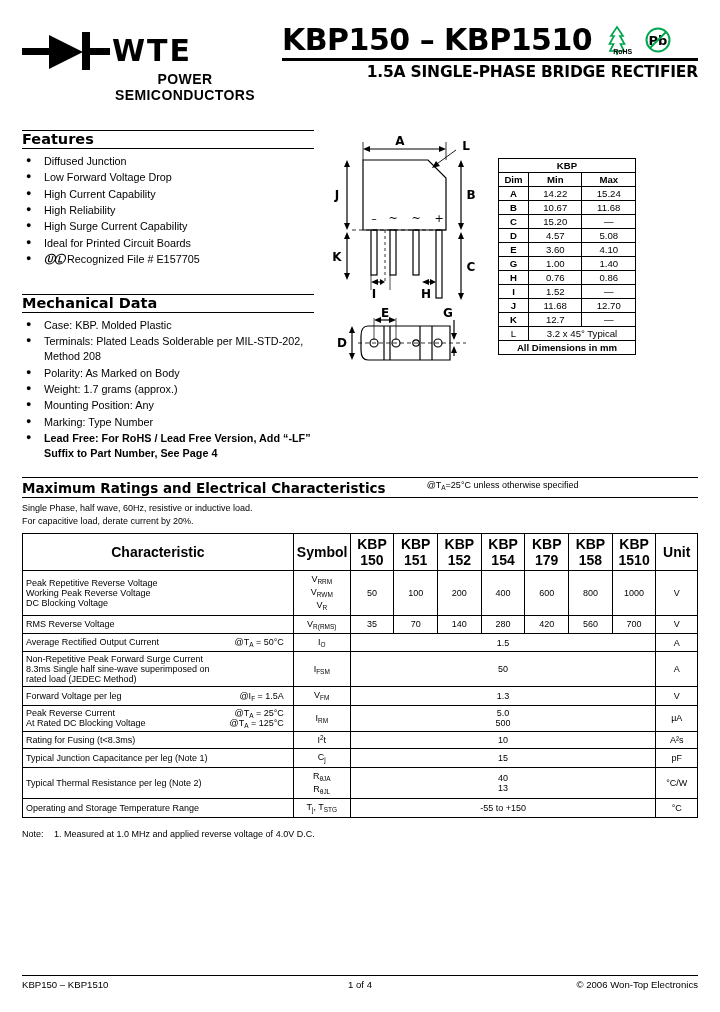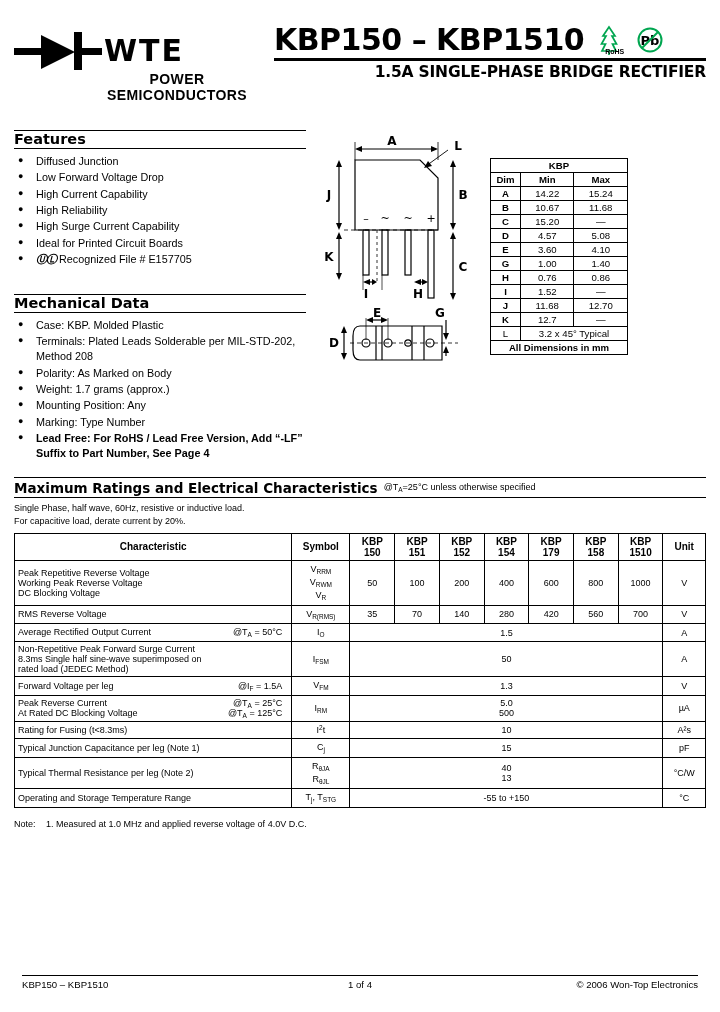--- a/index.html
+++ b/index.html
@@ -5,21 +5,21 @@
   * { box-sizing: border-box; }
   html, body { margin:0; padding:0; }
   body {
     width:720px; height:1012px;
     background:#ffffff;
     font-family:"Liberation Sans", sans-serif;
     color:#000;
     position:relative;
     overflow:hidden;
   }
-  .page { position:absolute; left:0; top:0; width:720px; height:1012px; padding:18px 14px; }
+  .page { position:absolute; left:0; top:0; width:720px; height:1012px; padding:18px 22px; }
 
   
   .header { display:flex; align-items:flex-start; height:92px; }
   .logo-block { width:238px; padding-top:14px; }
   .logo-row { display:flex; align-items:center; }
   .diode-mark { width:88px; height:38px; position:relative; }
   .diode-bar-left { position:absolute; left:0; top:16px; width:30px; height:7px; background:#000; }
   .diode-tri { position:absolute; left:27px; top:3px; width:0; height:0;
     border-top:17px solid transparent; border-bottom:17px solid transparent; border-left:34px solid #000; }
   .diode-bar-v { position:absolute; left:60px; top:0px; width:8px; height:38px; background:#000; }
@@ -65,29 +65,29 @@
   .draw-area { position:relative; width:170px; height:250px; margin-left:6px; }
   .dim-table-wrap { position:absolute; left:176px; top:28px; width:138px; }
 
   table.dimtable { border-collapse:collapse; width:138px; font-size:9.6px; }
   table.dimtable td, table.dimtable th { border:1px solid #000; text-align:center; padding:1px 2px; height:14px; }
   table.dimtable .hdr { font-weight:bold; }
   table.dimtable .dimcol { font-weight:bold; width:30px; }
 
   
   .ratings-wrap { margin-top:14px; }
-  .ratings-head { display:flex; align-items:center; border-top:1.6px solid #000; padding-top:2px; }
+  .ratings-head { display:flex; align-items:flex-start; border-top:1.6px solid #000; padding-top:2px;gap:35px; }
   .ratings-title { font-size:13.5px; font-weight:bold; font-family:"DejaVu Sans", sans-serif; }
   .ratings-cond { font-size:9px; margin-left:6px; }
   .ratings-rule { border-bottom:1.6px solid #000; margin-top:1px; }
   .pre-note { font-size:9px; line-height:1.45; margin-top:4px; margin-bottom:5px; }
 
   table.maintable { border-collapse:collapse; width:100%; font-size:9px; table-layout:fixed; }
   table.maintable td, table.maintable th { border:1px solid #000; padding:2px 3px; vertical-align:middle; }
-  table.maintable th { font-weight:bold; text-align:center; font-size:10px; }
+  table.maintable th { font-weight:bold; text-align:center; font-size:14px; }
   .c-char { width:248px; }
   .c-sym { width:52px; text-align:center; }
   .c-part { width:40px; text-align:center; }
   .c-unit { width:38px; text-align:center; }
   .charcell { position:relative; }
   .chline { display:flex; justify-content:space-between; }
   .chline .lhs { }
   .chline .rhs { padding-right:6px; }
   .symcell { text-align:center; line-height:1.35; }
   .ctr { text-align:center; }

